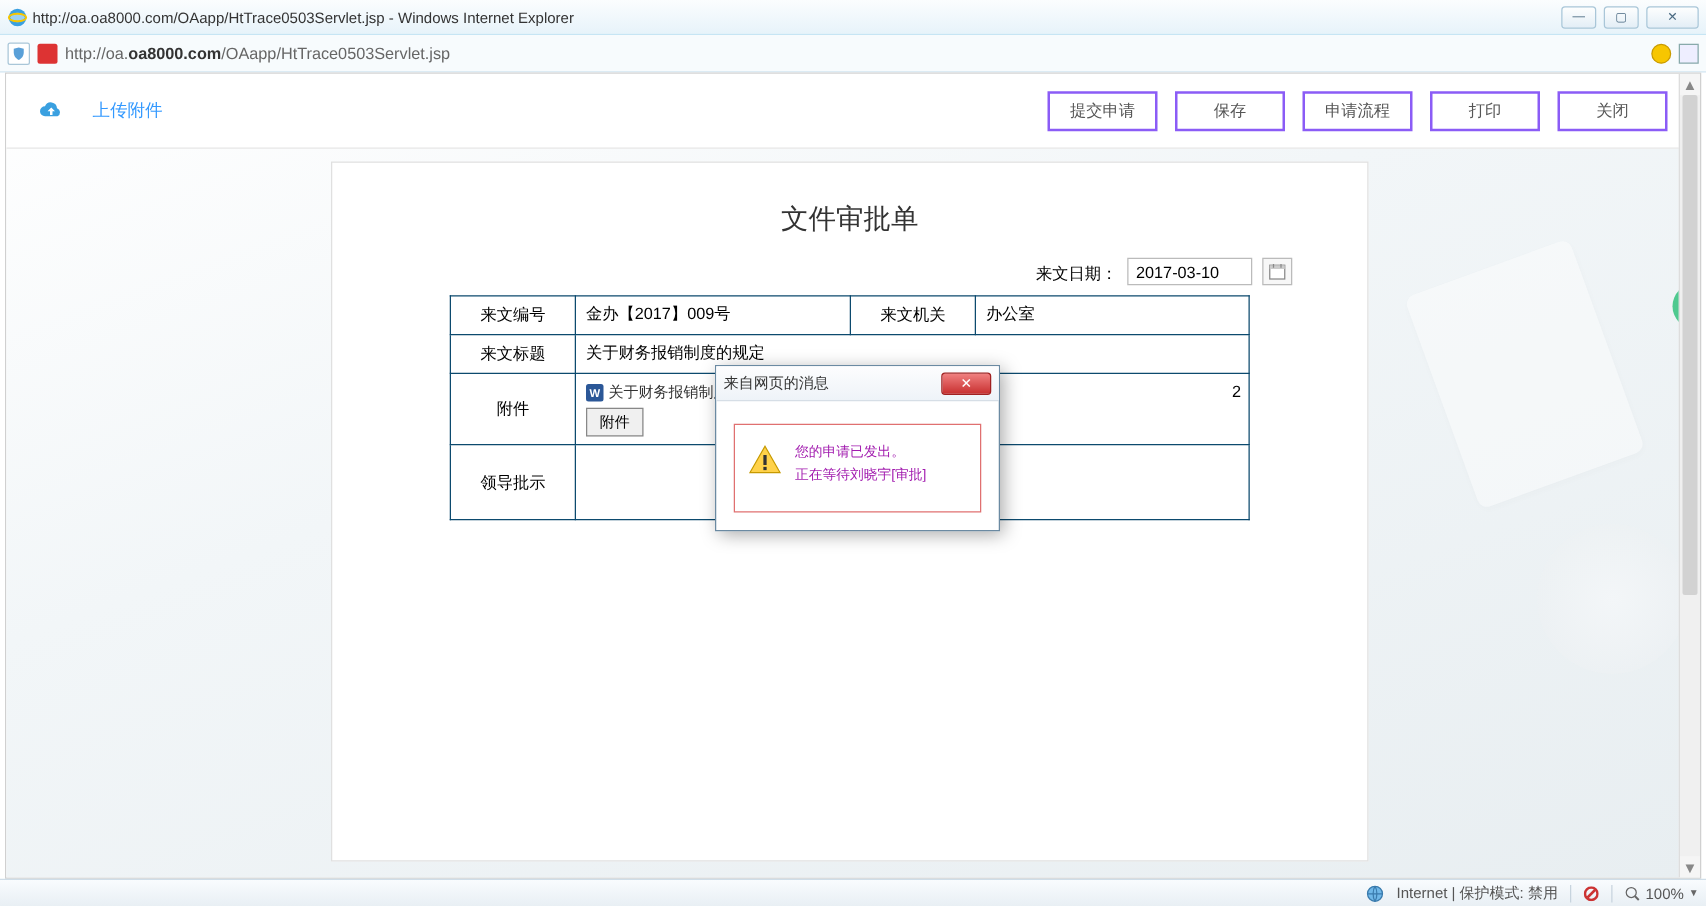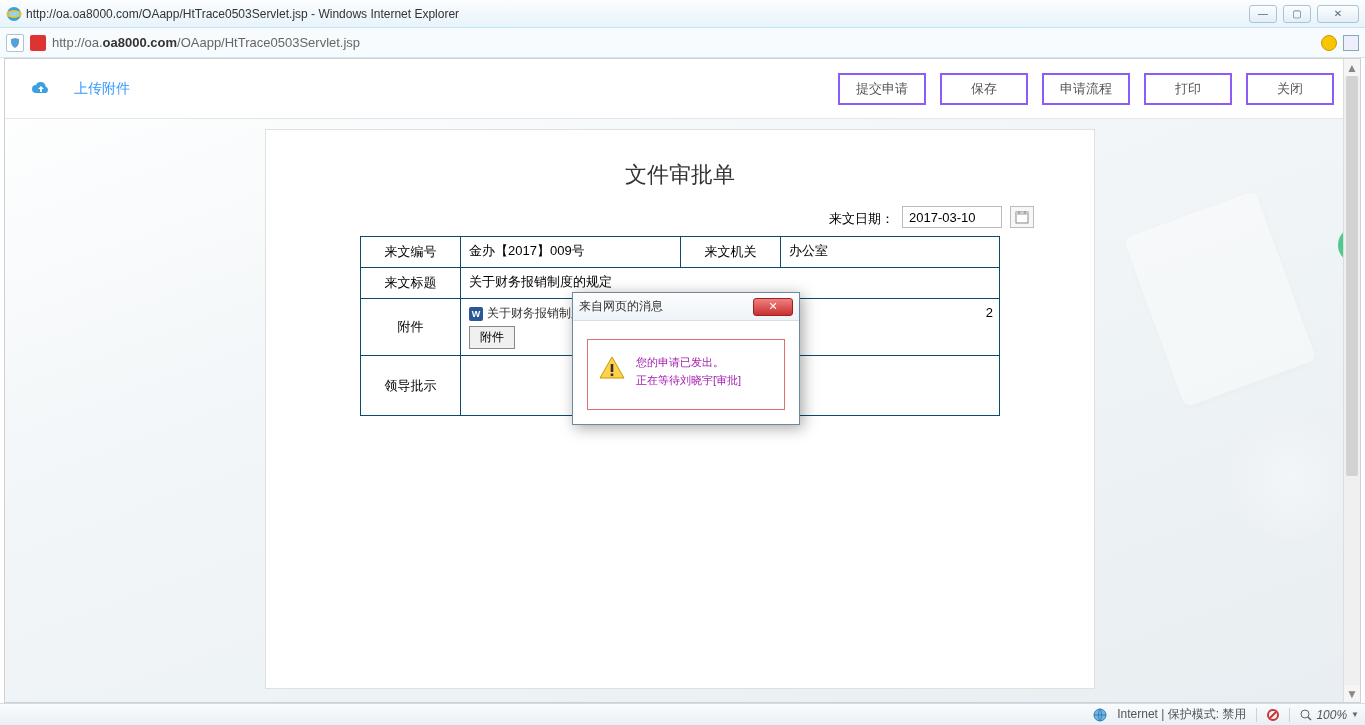--- a/index.html
+++ b/index.html
@@ -74,21 +74,21 @@
 .modal-inner { border: 1px solid #e07070; padding: 14px 10px 20px; display: flex; gap: 10px; align-items: flex-start; }
 .warn-icon { width: 28px; height: 28px; flex: none; }
 .modal-text { font-size: 11px; line-height: 1.6; color: #a21caf; }
 .modal-footer { padding: 10px 14px 14px; display: flex; justify-content: flex-end; }
 .ok-btn { width: 80px; height: 24px; border: 1px solid #7a9ab2; background: linear-gradient(#f7fbfe,#dce9f3); border-radius: 3px; cursor: pointer; font-size: 12px; box-shadow: 0 0 0 2px #bcd6eb; }
 
 
 .statusbar { position: absolute; left: 0; right: 0; bottom: 0; height: 22px; background: linear-gradient(#f9fcfe,#e8eff4); border-top: 1px solid #cfdde8; display: flex; align-items: center; padding: 0 6px; font-size: 12px; color: #555; }
 .statusbar .right { margin-left: auto; display: flex; align-items: center; gap: 10px; }
 .statusbar .sep { width: 1px; height: 14px; background: #c7d4de; }
-.zoom-ctrl { display: flex; align-items: center; gap: 4px; font-style: italic; }
+.zoom-ctrl { display: flex; align-items: center; gap: 4px; }
 </style>
 </head>
 <body>
 
 <div class="titlebar">
   <svg class="ie-icon" viewBox="0 0 16 16">
       <circle cx="8" cy="8" r="7" fill="#3aa0e0"></circle>
       <path d="M2 8c3-5 9-5 12 0-3 5-9 5-12 0z" fill="#fff" opacity=".5"></path>
       <ellipse cx="8" cy="8" rx="7" ry="3" fill="none" stroke="#f7c600" stroke-width="1.5"></ellipse>
     </svg>

